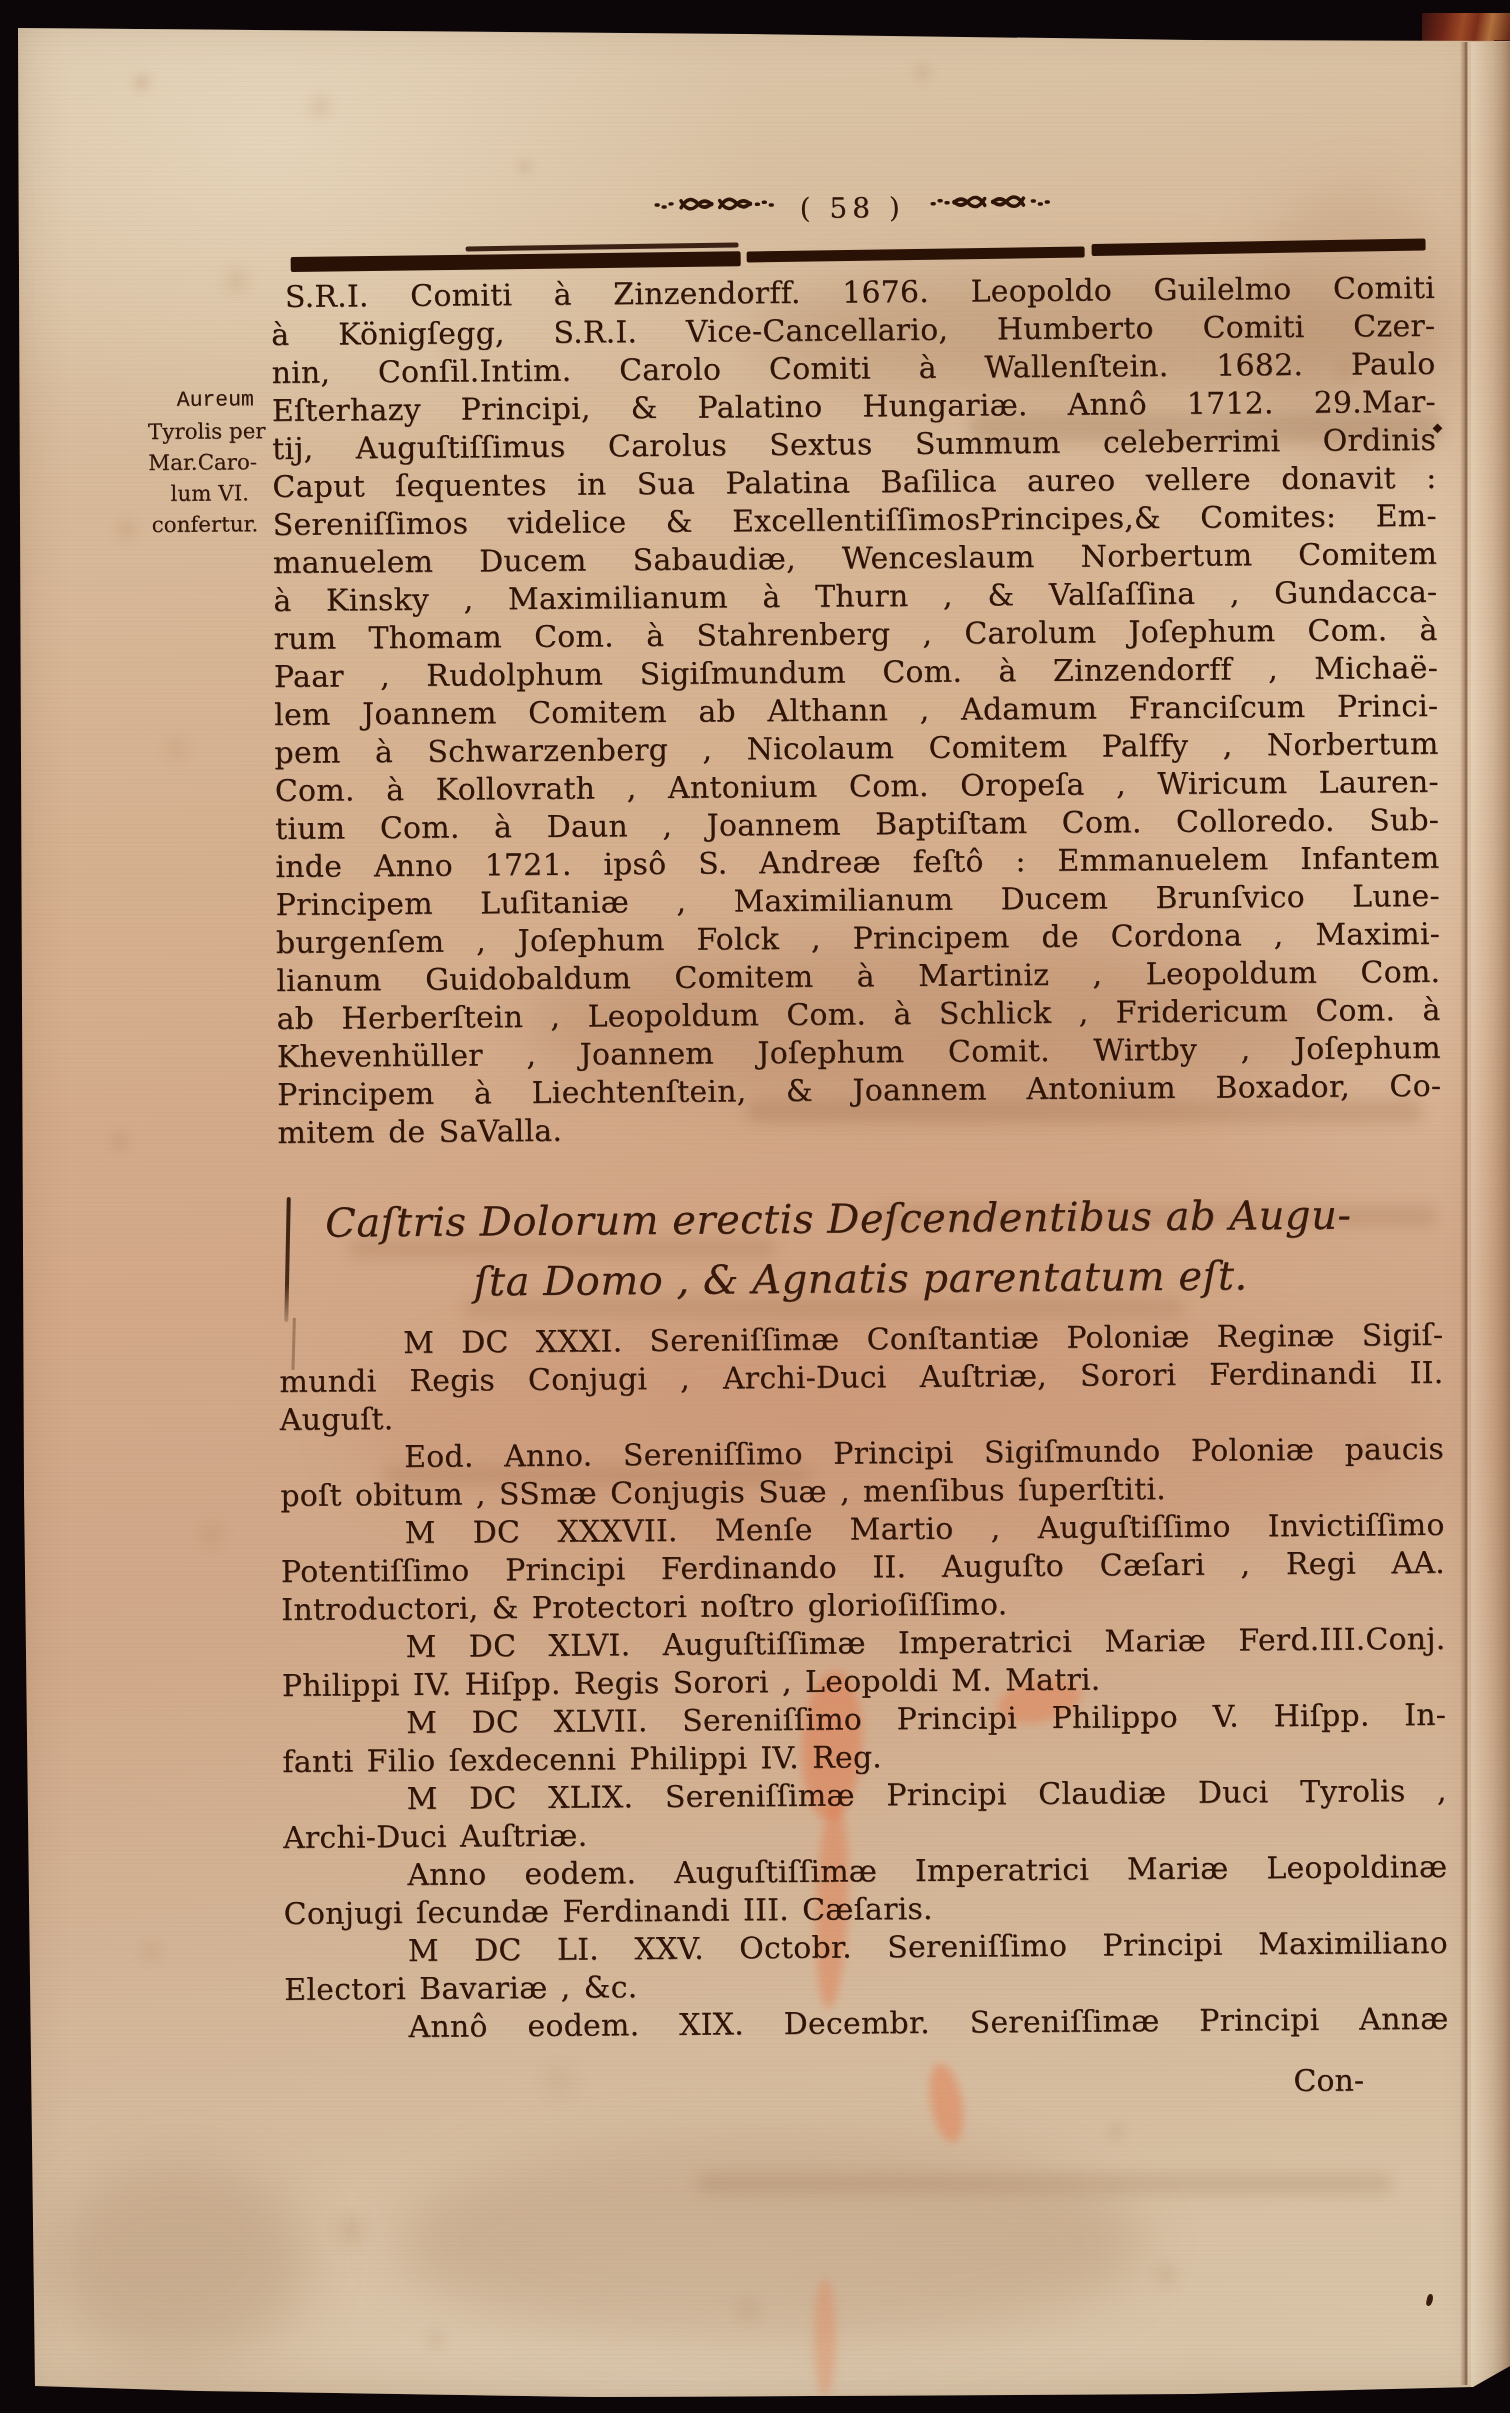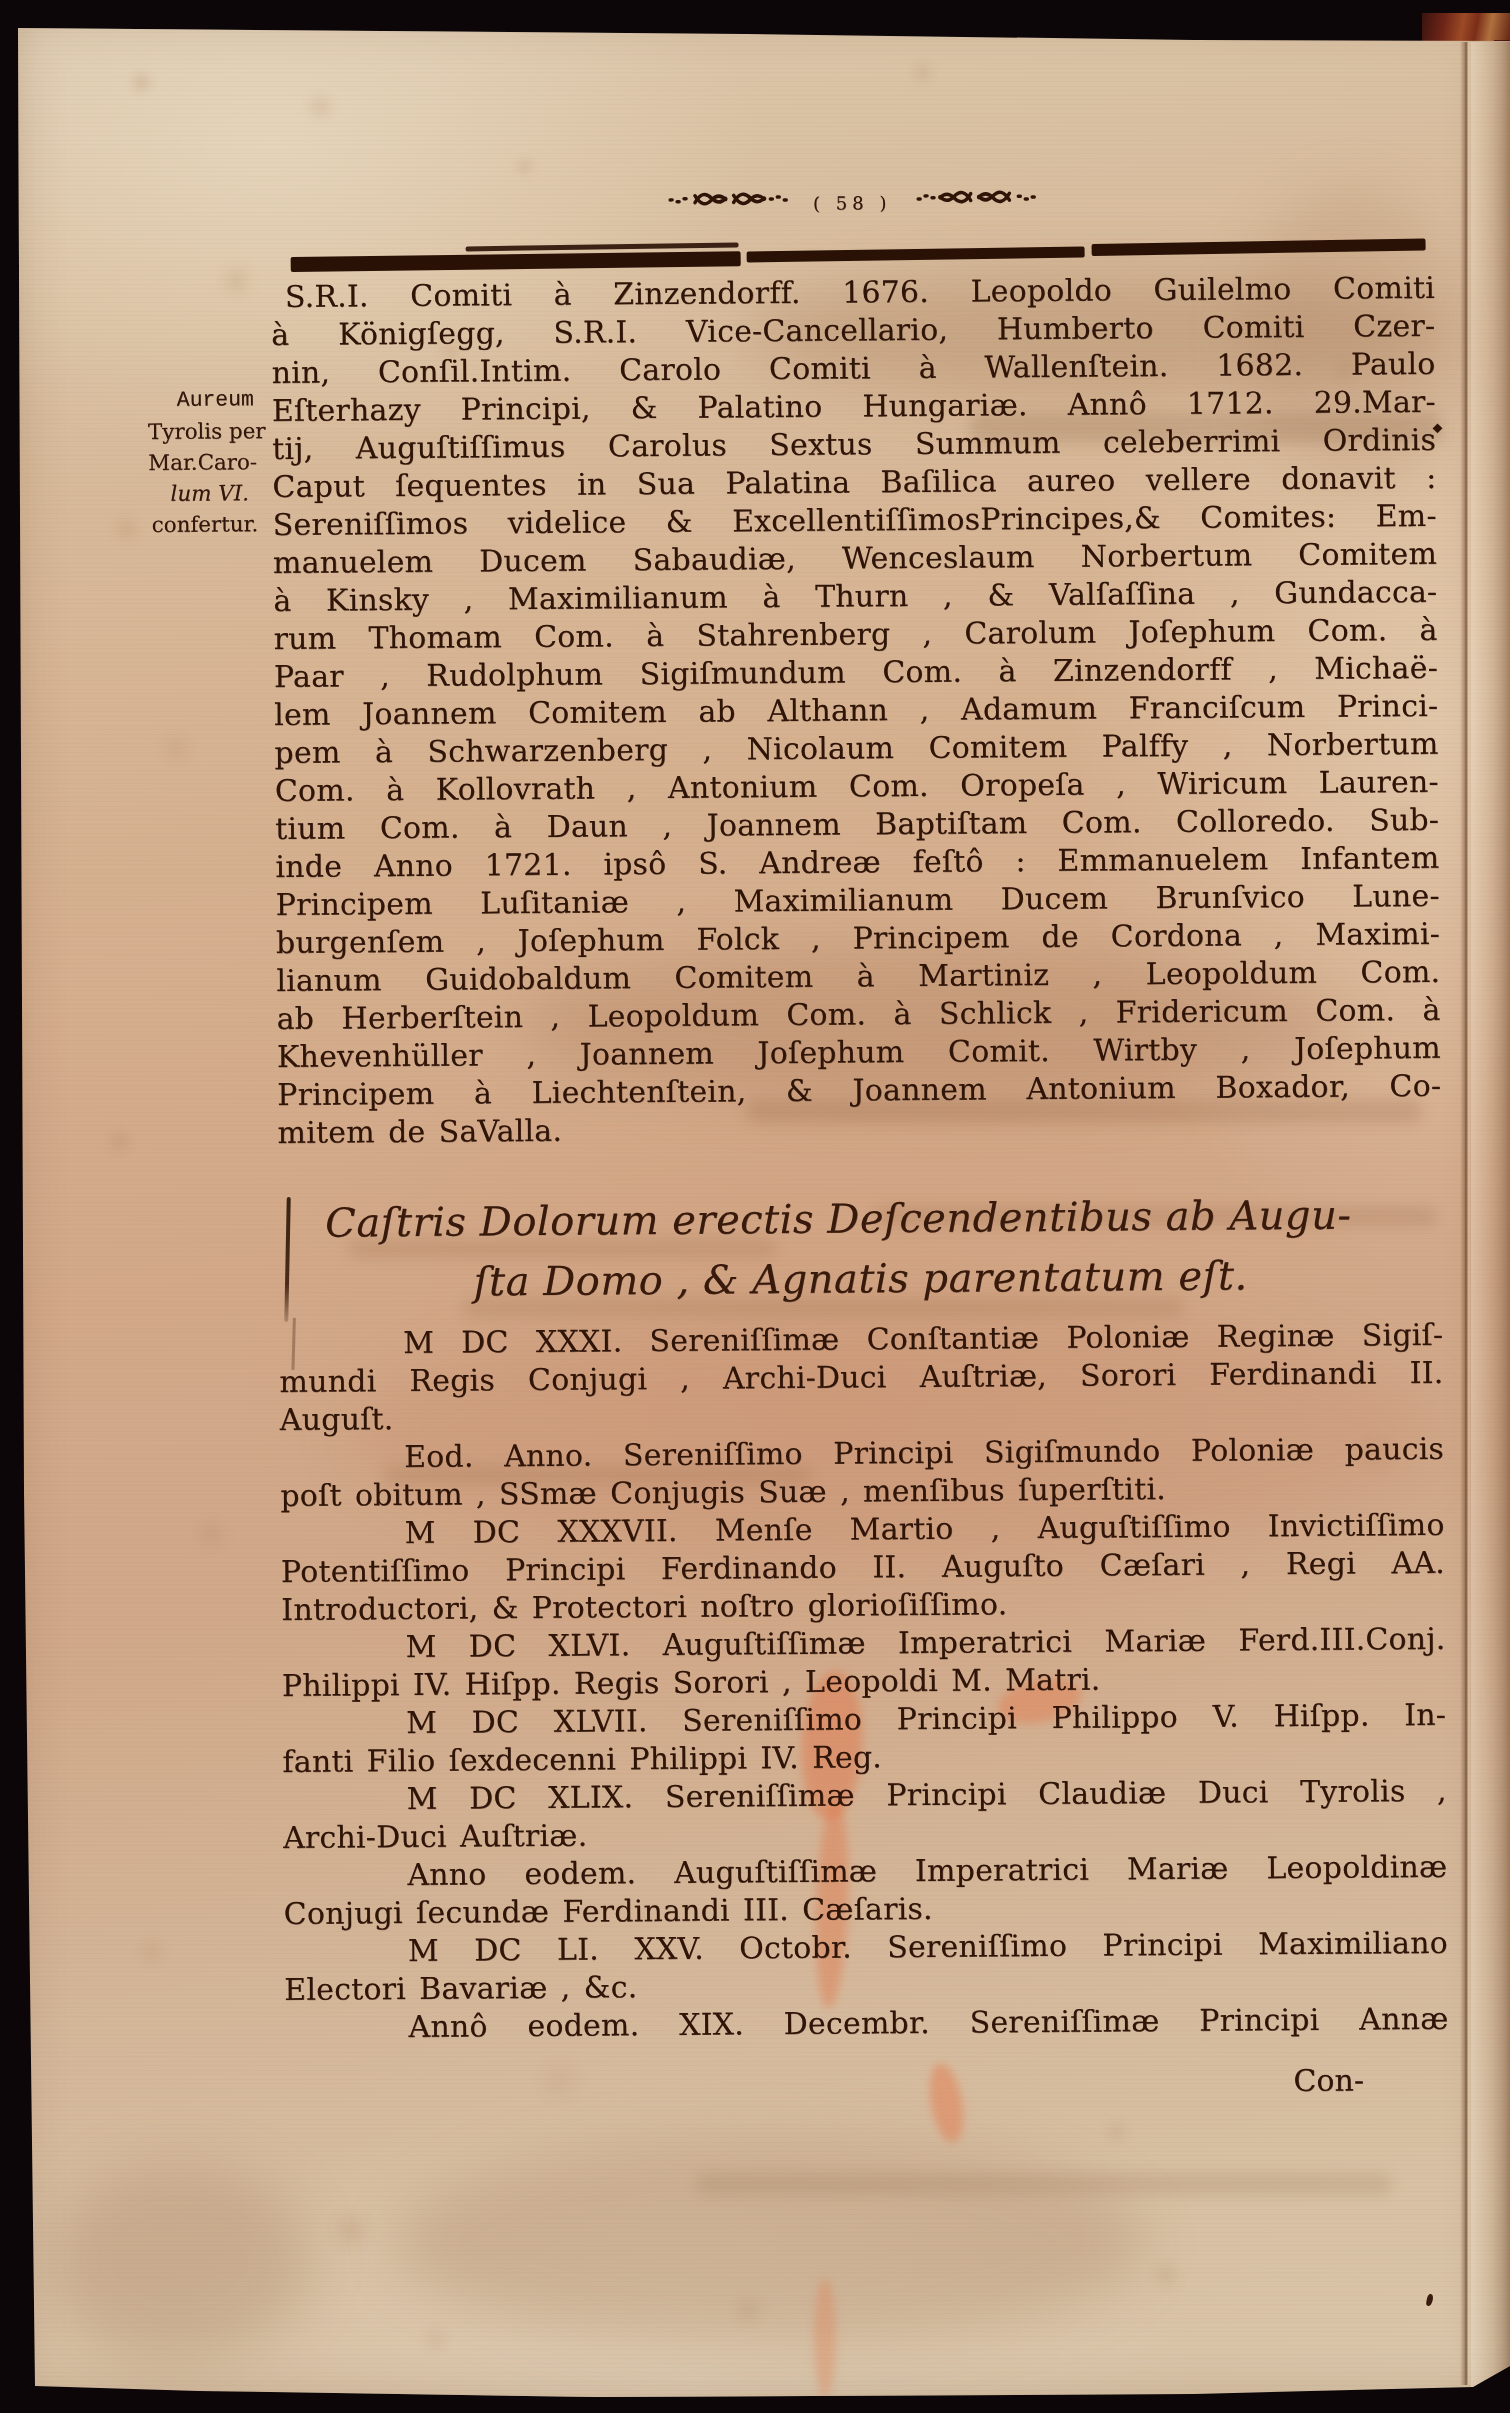--- a/index.html
+++ b/index.html
@@ -47,30 +47,30 @@
     background:linear-gradient(90deg, rgba(0,0,0,0), rgba(110,65,35,0.4) 40%, rgba(60,30,15,0.6) 55%, rgba(240,222,192,0.3) 78%, rgba(0,0,0,0)); }
   #fold-light { position:absolute; left:1471px; top:42px; width:39px; height:2345px;
     background:linear-gradient(90deg, rgba(255,246,226,0.3), rgba(214,186,152,0.12) 55%, rgba(110,70,40,0.28)); }
 
   
   #print { position:absolute; left:0; top:0; width:1510px; height:2413px;
     transform:rotate(-0.45deg); transform-origin:278px 1194px; color:#2f1408; }
   #print .tx { text-shadow:0.3px 0.4px 0.3px rgba(47,20,8,0.5); }
 
   #header-row { position:absolute; left:278px; top:187px; width:1164px; display:flex; justify-content:center; align-items:center; gap:23px; }
-  #page-number { font-size:18px; letter-spacing:5px; color:#31150a;margin-top:9px; }
+  #page-number { font-size:28px; letter-spacing:5px; color:#31150a;margin-top:9px; }
 
   .rule { position:absolute; background:#2a1106; border-radius:2px; }
   #rule-a { left:298px; top:256px; width:450px; height:15px; transform:rotate(-0.3deg); }
   #rule-b { left:754px; top:254px; width:338px; height:11.4px; transform:rotate(-0.4deg); }
   #rule-c { left:1099px; top:249px; width:334px; height:12.4px; transform:rotate(-0.5deg); }
   #rule-d { left:473px; top:247px; width:273px; height:4.5px; transform:rotate(-0.4deg); opacity:.9; }
 
   #margin-note { position:absolute; left:154px; top:384px; width:124px; font-size:21.4px; line-height:31px; color:#31160b; }
-  #margin-note .m0 { padding-left:29px;font-family:Liberation Mono, monospace; } #margin-note .m3 { padding-left:22px;font-style:italic; } #margin-note .m4 { padding-left:3px; }
+  #margin-note .m0 { padding-left:29px;font-family:Liberation Mono, monospace; } #margin-note .m3 { padding-left:22px; } #margin-note .m4 { padding-left:3px; }
 
   .textcol { position:absolute; left:278px; width:1164px; font-size:30px; line-height:38px; letter-spacing:0.2px; word-spacing:3.5px; }
   #para1 { top:278px; } #entries { top:1325px; }
   .line { text-align:justify; text-align-last:justify; white-space:normal; }
   .line.short { text-align:last-left; text-align-last:left; }
   .line.ind { padding-left:124px; }
   .line.ind1 { padding-left:14px; }
 
   #heading { position:absolute; left:278px; top:1193px; width:1164px; font-style:italic; font-size:40px; line-height:60px; color:#381a0c; letter-spacing:0.5px; }
   #heading .h1 { padding-left:47px; } #heading .h2 { padding-left:195px; }

